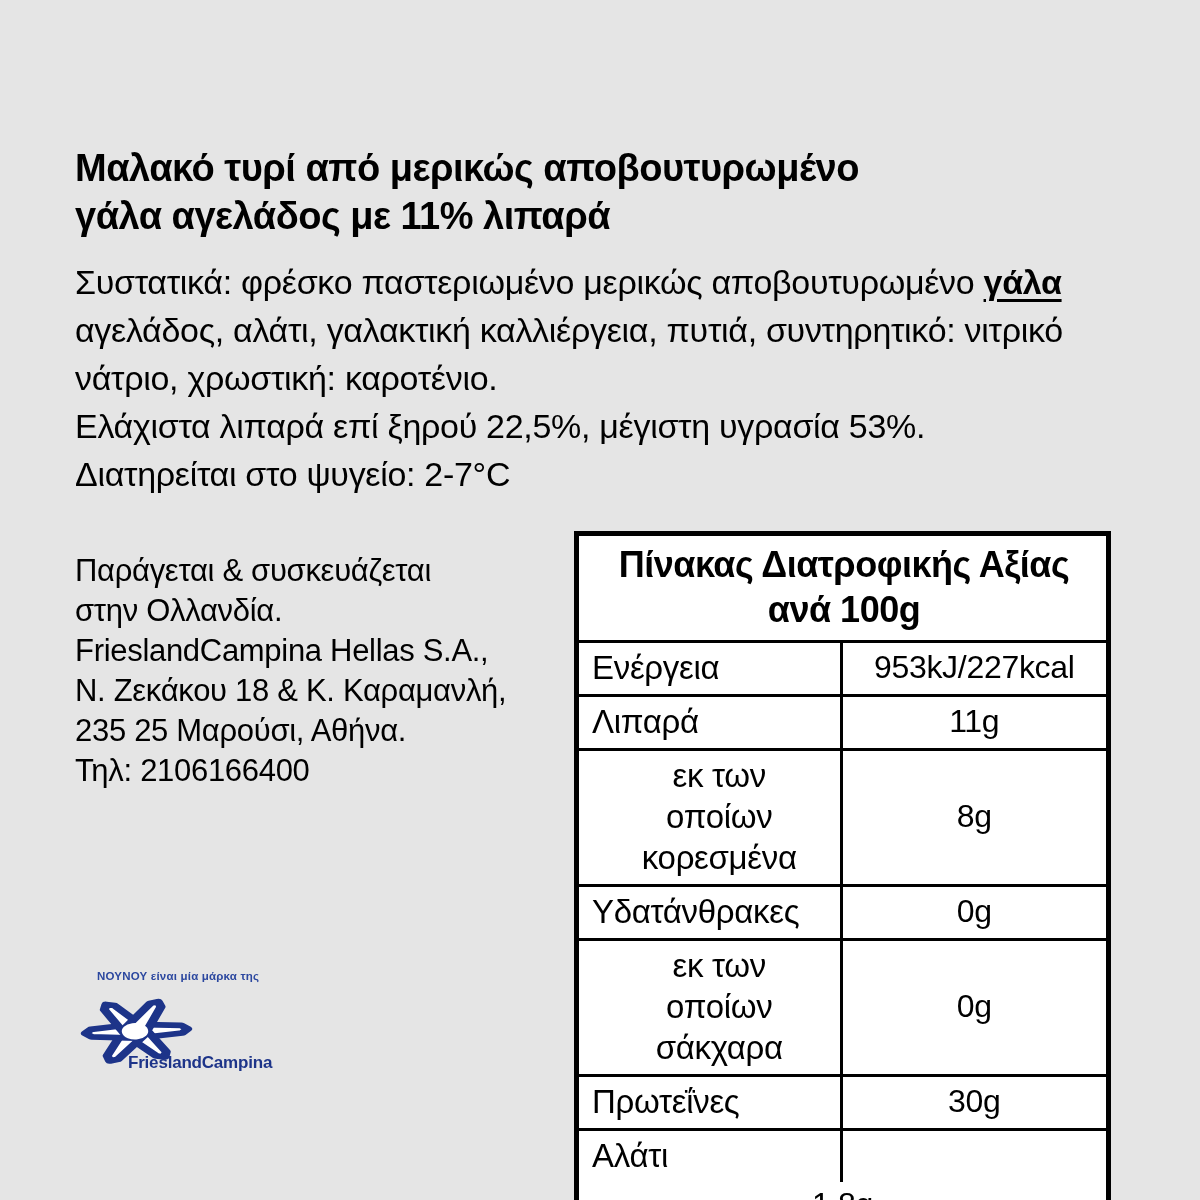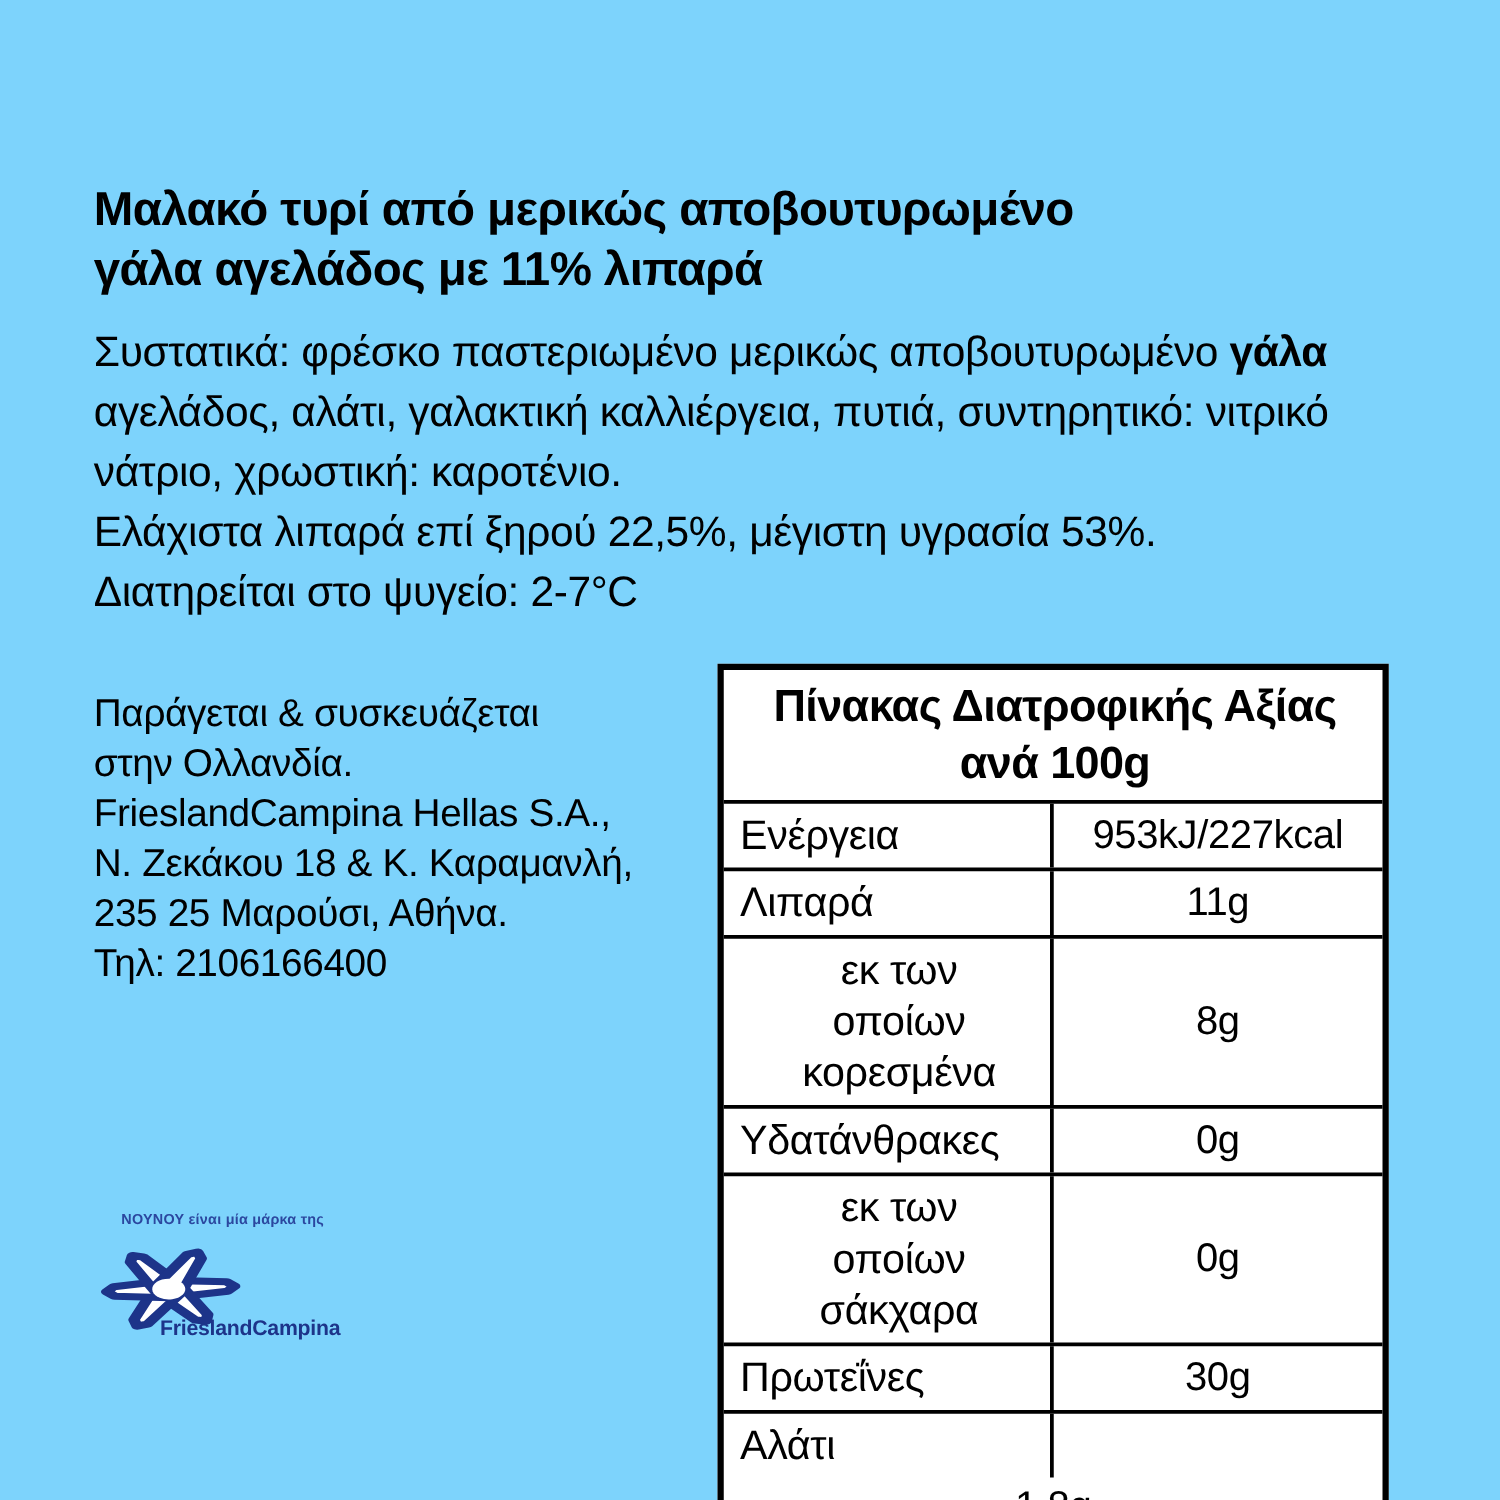--- a/index.html
+++ b/index.html
@@ -1,20 +1,20 @@
 <!DOCTYPE html>
 <html><head>
 <meta charset="utf-8">
 <style>
   html, body { margin: 0; padding: 0; background: #ffffff; }
   .canvas {
     position: relative;
     width: 1200px;
     height: 1200px;
-    background: #7dd3fc;
+    background: #e5e5e5;
     font-family: "Liberation Sans", sans-serif;
     color: #000000;
     overflow: hidden;
   }
 
   
   .title {
     position: absolute;
     left: 75px;
     top: 144px;
@@ -29,20 +29,21 @@
     position: absolute;
     left: 75px;
     top: 258px;
     width: 1060px;
     font-size: 34px;
     line-height: 48px;
     letter-spacing: -0.3px;
   }
   .ingredients .hl {
     font-weight: bold;
+    text-decoration: underline;
     text-decoration-thickness: 3px;
     text-underline-offset: 5px;
     text-align: right;
   }
 
   
   .producer {
     position: absolute;
     left: 75px;
     top: 551px;

